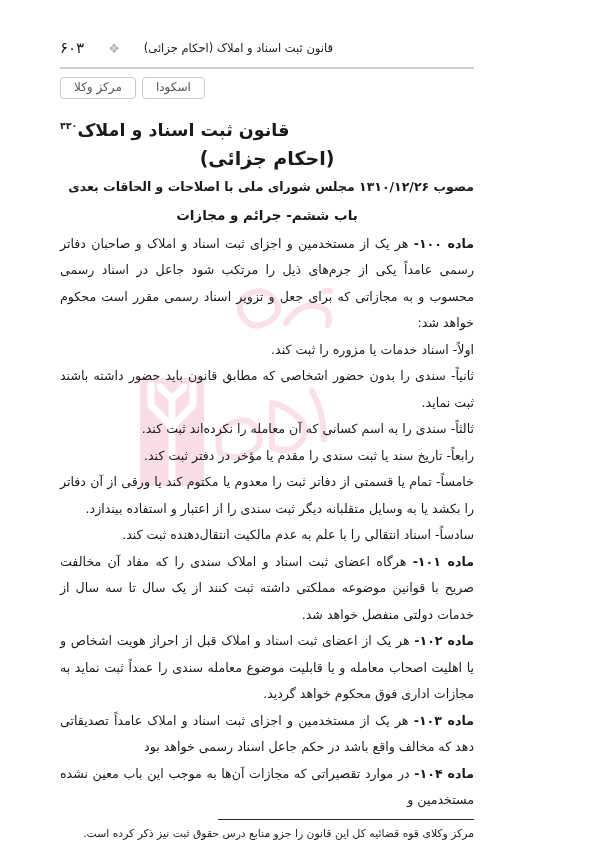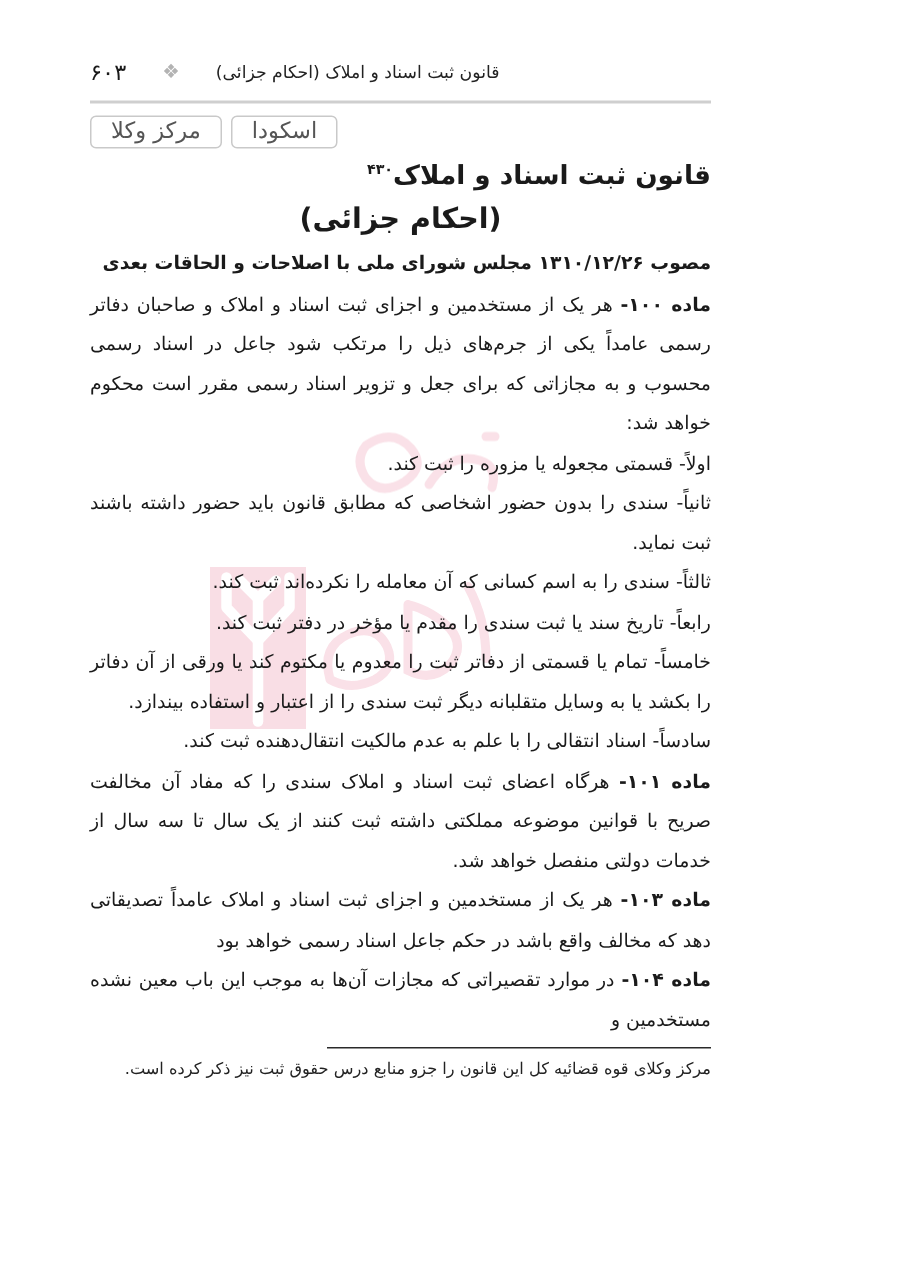--- a/index.html
+++ b/index.html
@@ -8,24 +8,24 @@
   .content{position:relative;z-index:2;padding:38px 62px 0 60px;direction:rtl;}
 
   
   .header-row{direction:ltr;display:flex;align-items:center;height:20px;}
   .pagenum{font-size:15px;font-weight:500;letter-spacing:1px;}
   .ornament{color:#b3b3b3;font-size:13px;margin:0 0 0 24px;line-height:1;}
   .running-title{font-size:11.5px;color:#222;margin-left:24px;direction:rtl;}
   .header-rule{border:none;border-top:2px solid #cfcfcf;margin:9px 0 0;}
   .badges{direction:ltr;display:flex;gap:6px;margin-top:8px;}
   .badge{display:inline-block;border:1px solid #c9c9c9;border-radius:4px;
-         padding:3px 13px 4px;font-size:15px;color:#555;line-height:13px;background:#fff;direction:rtl;}
+         padding:3px 13px 4px;font-size:12px;color:#555;line-height:13px;background:#fff;direction:rtl;}
 
   
-  h1.law-title{font-size:17.5px;font-weight:bold;text-align:right;margin:3px 0 0;line-height:24px;}
+  h1.law-title{font-size:17.5px;font-weight:bold;text-align:left;margin:15px 0 0;line-height:24px;}
   h1 sup{font-size:9.5px;font-weight:bold;}
   h2.law-subtitle{font-size:19px;font-weight:bold;text-align:center;margin:5px 0 0;line-height:22px;}
   .approval{font-size:12.5px;font-weight:bold;text-align:right;margin:9px 0 0;line-height:18px;}
   h3.chapter{font-size:13.5px;font-weight:bold;text-align:center;margin:9px 0 0;line-height:20px;}
 
   
   .body-text{margin-top:6px;}
   .body-text p{font-size:12.6px;line-height:26.5px;margin:0;
                text-align:justify;text-align-last:right;}
   .body-text b{font-weight:bold;}
@@ -85,30 +85,32 @@
     <hr class="header-rule">
 
     <div class="badges">
       <span class="badge">مرکز وکلا</span>
       <span class="badge">اسکودا</span>
     </div>
 
     <h1 class="law-title"><span>قانون ثبت اسناد و املاک</span><sup>۴۳۰</sup></h1>
     <h2 class="law-subtitle">(احکام جزائی)</h2>
     <div class="approval">مصوب ۱۳۱۰/۱۲/۲۶ مجلس شورای ملی با اصلاحات و الحاقات بعدی</div>
+    <h3 class="chapter">باب ششم- جرائم و مجازات</h3>
 
     <div class="body-text">
       <p><b>ماده ۱۰۰-</b> <span>هر یک از مستخدمین و اجزای ثبت اسناد و املاک و صاحبان دفاتر رسمی عامداً یکی از جرم‌های ذیل را مرتکب شود جاعل در اسناد رسمی محسوب و به مجازاتی که برای جعل و تزویر اسناد رسمی مقرر است محکوم خواهد شد:</span></p>
-      <p>اولاً- قسمتی مجعوله یا مزوره را ثبت کند.</p>
+      <p>اولاً- اسناد خدمات یا مزوره را ثبت کند.</p>
       <p>ثانیاً- سندی را بدون حضور اشخاصی که مطابق قانون باید حضور داشته باشند ثبت نماید.</p>
       <p>ثالثاً- سندی را به اسم کسانی که آن معامله را نکرده‌اند ثبت کند.</p>
       <p>رابعاً- تاریخ سند یا ثبت سندی را مقدم یا مؤخر در دفتر ثبت کند.</p>
       <p>خامساً- تمام یا قسمتی از دفاتر ثبت را معدوم یا مکتوم کند یا ورقی از آن دفاتر را بکشد یا به وسایل متقلبانه دیگر ثبت سندی را از اعتبار و استفاده بیندازد.</p>
       <p>سادساً- اسناد انتقالی را با علم به عدم مالکیت انتقال‌دهنده ثبت کند.</p>
       <p><b>ماده ۱۰۱-</b> <span>هرگاه اعضای ثبت اسناد و املاک سندی را که مفاد آن مخالفت صریح با قوانین موضوعه مملکتی داشته ثبت کنند از یک سال تا سه سال از خدمات دولتی منفصل خواهد شد.</span></p>
+      <p><b>ماده ۱۰۲-</b> <span>هر یک از اعضای ثبت اسناد و املاک قبل از احراز هویت اشخاص و یا اهلیت اصحاب معامله و یا قابلیت موضوع معامله سندی را عمداً ثبت نماید به مجازات اداری فوق محکوم خواهد گردید.</span></p>
       <p><b>ماده ۱۰۳-</b> <span>هر یک از مستخدمین و اجزای ثبت اسناد و املاک عامداً تصدیقاتی دهد که مخالف واقع باشد در حکم جاعل اسناد رسمی خواهد بود</span></p>
       <p><b>ماده ۱۰۴-</b> <span>در موارد تقصیراتی که مجازات آن‌ها به موجب این باب معین نشده مستخدمین و</span></p>
     </div>
 
     <div class="footnote-block">
       <hr class="fn-rule">
       <p class="fn">مرکز وکلای قوه قضائیه کل این قانون را جزو منابع درس حقوق ثبت نیز ذکر کرده است.</p>
     </div>
 
   </div>

